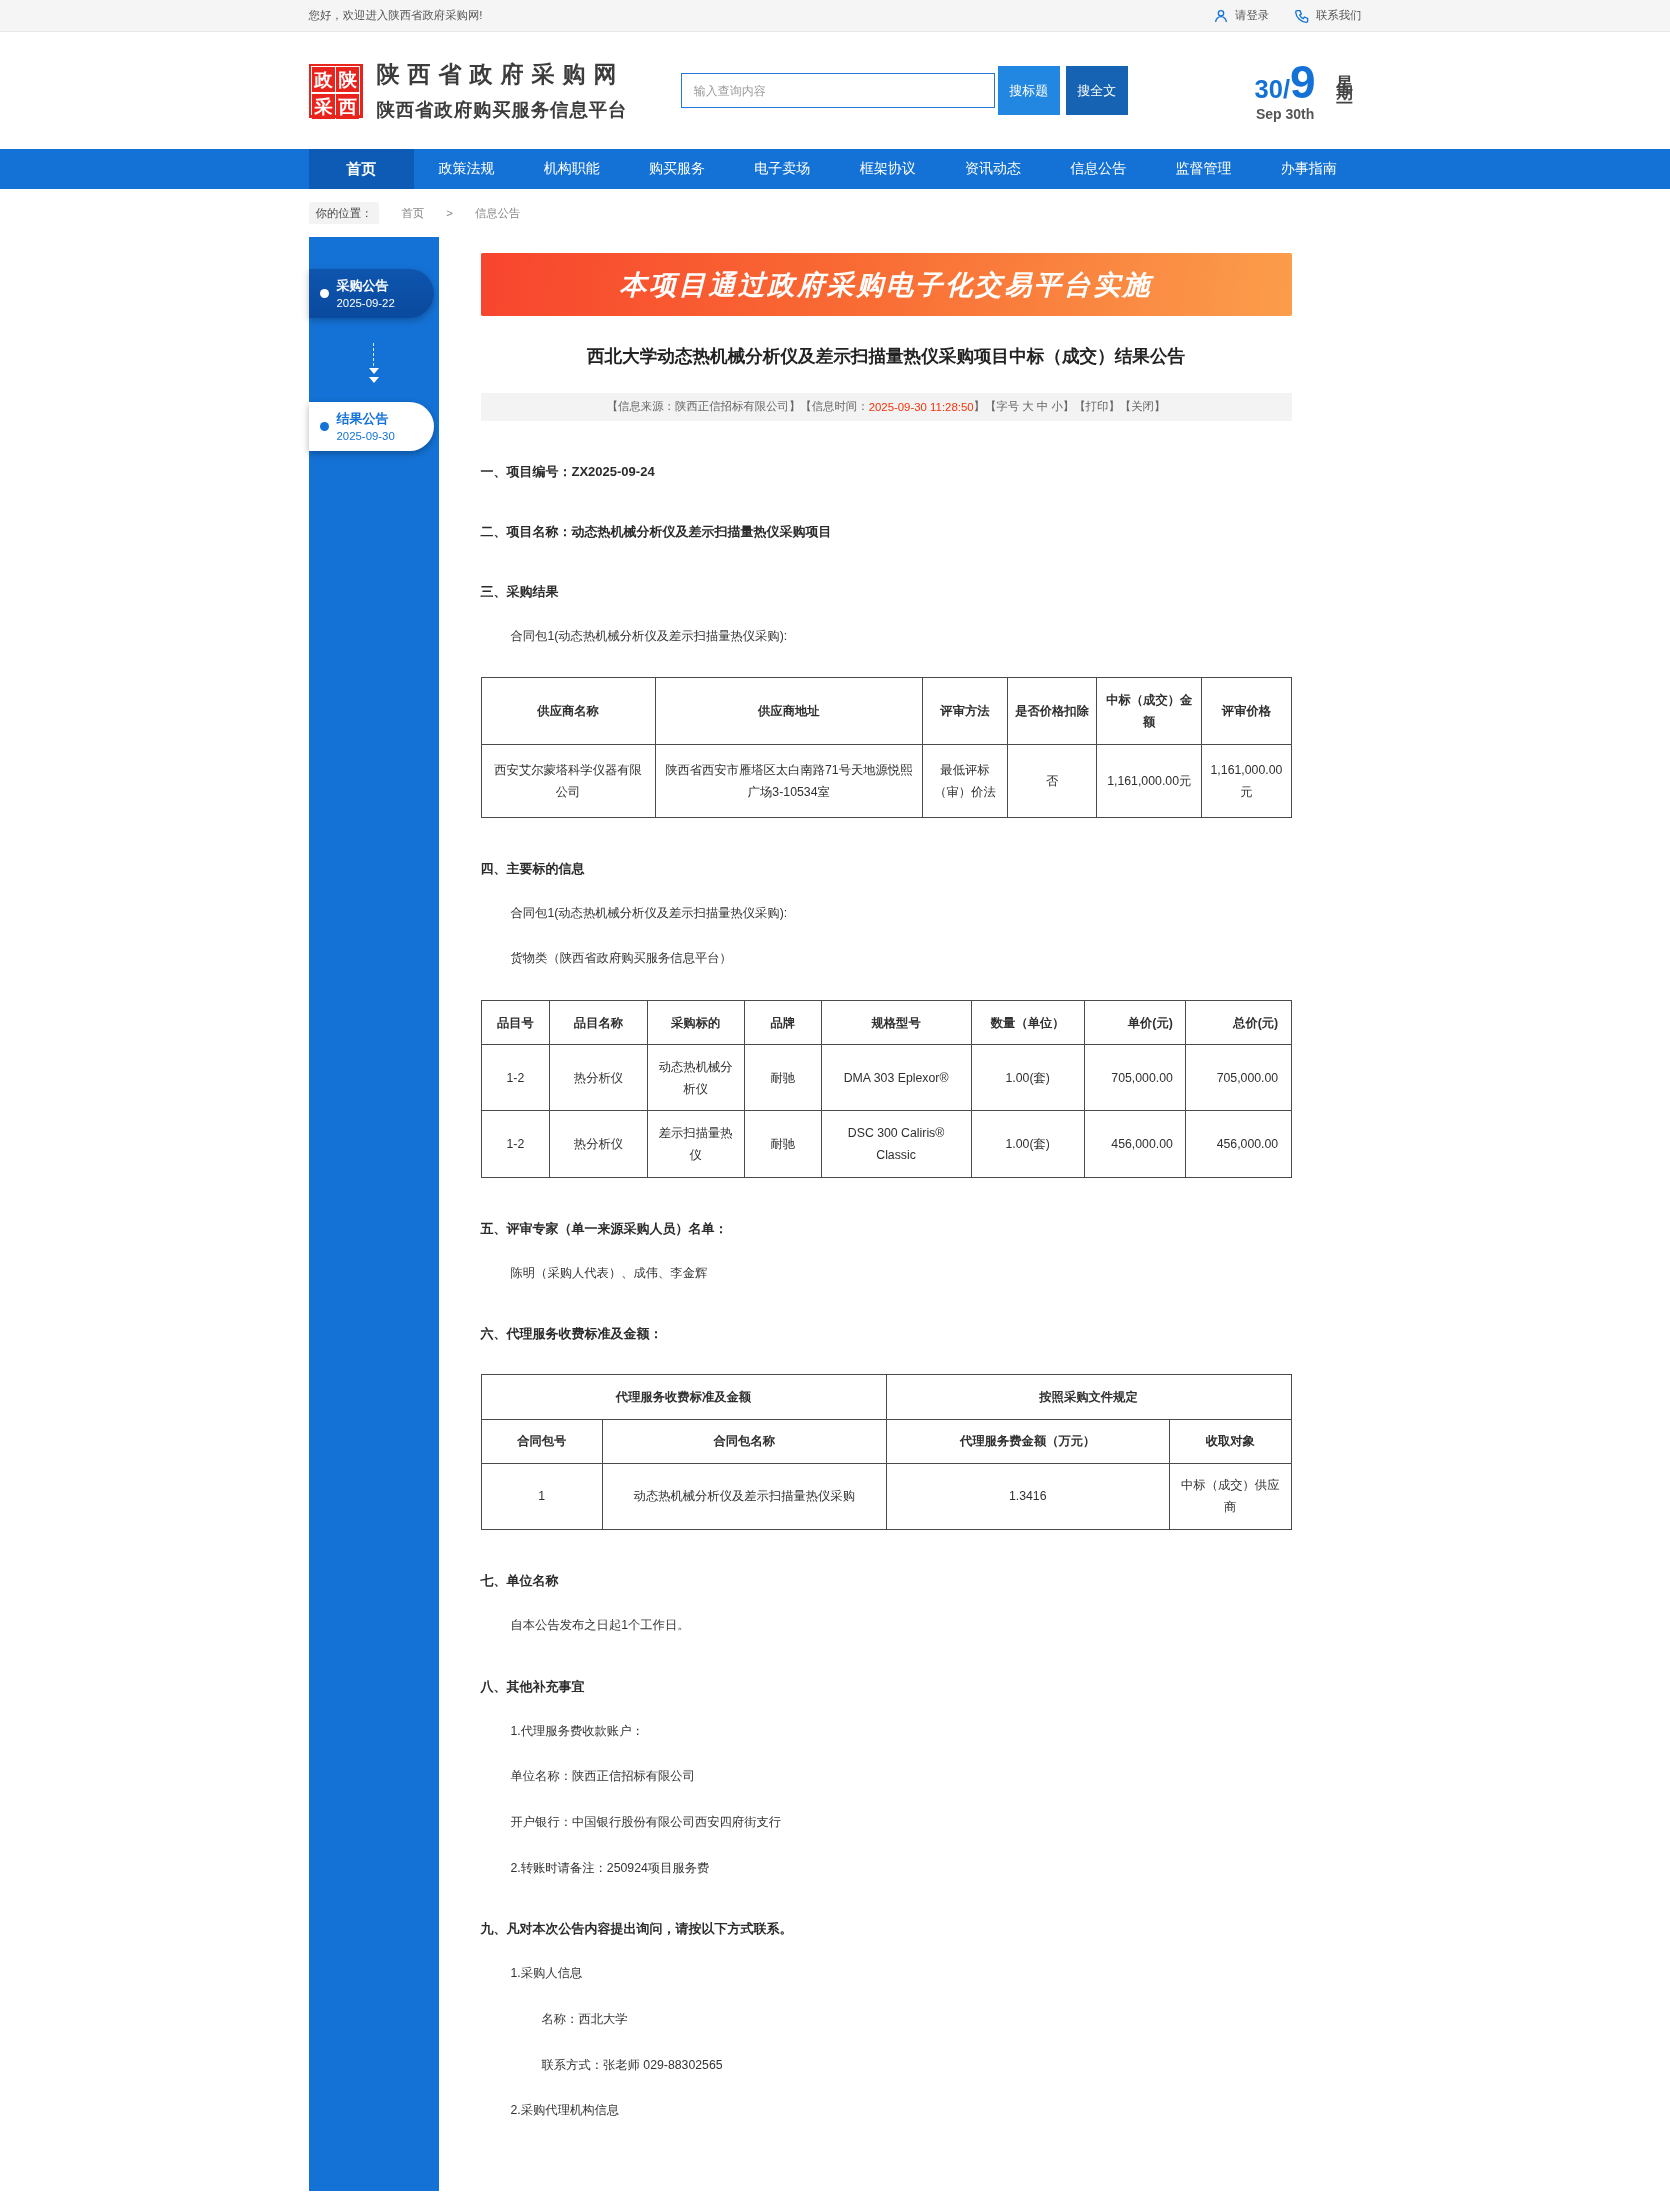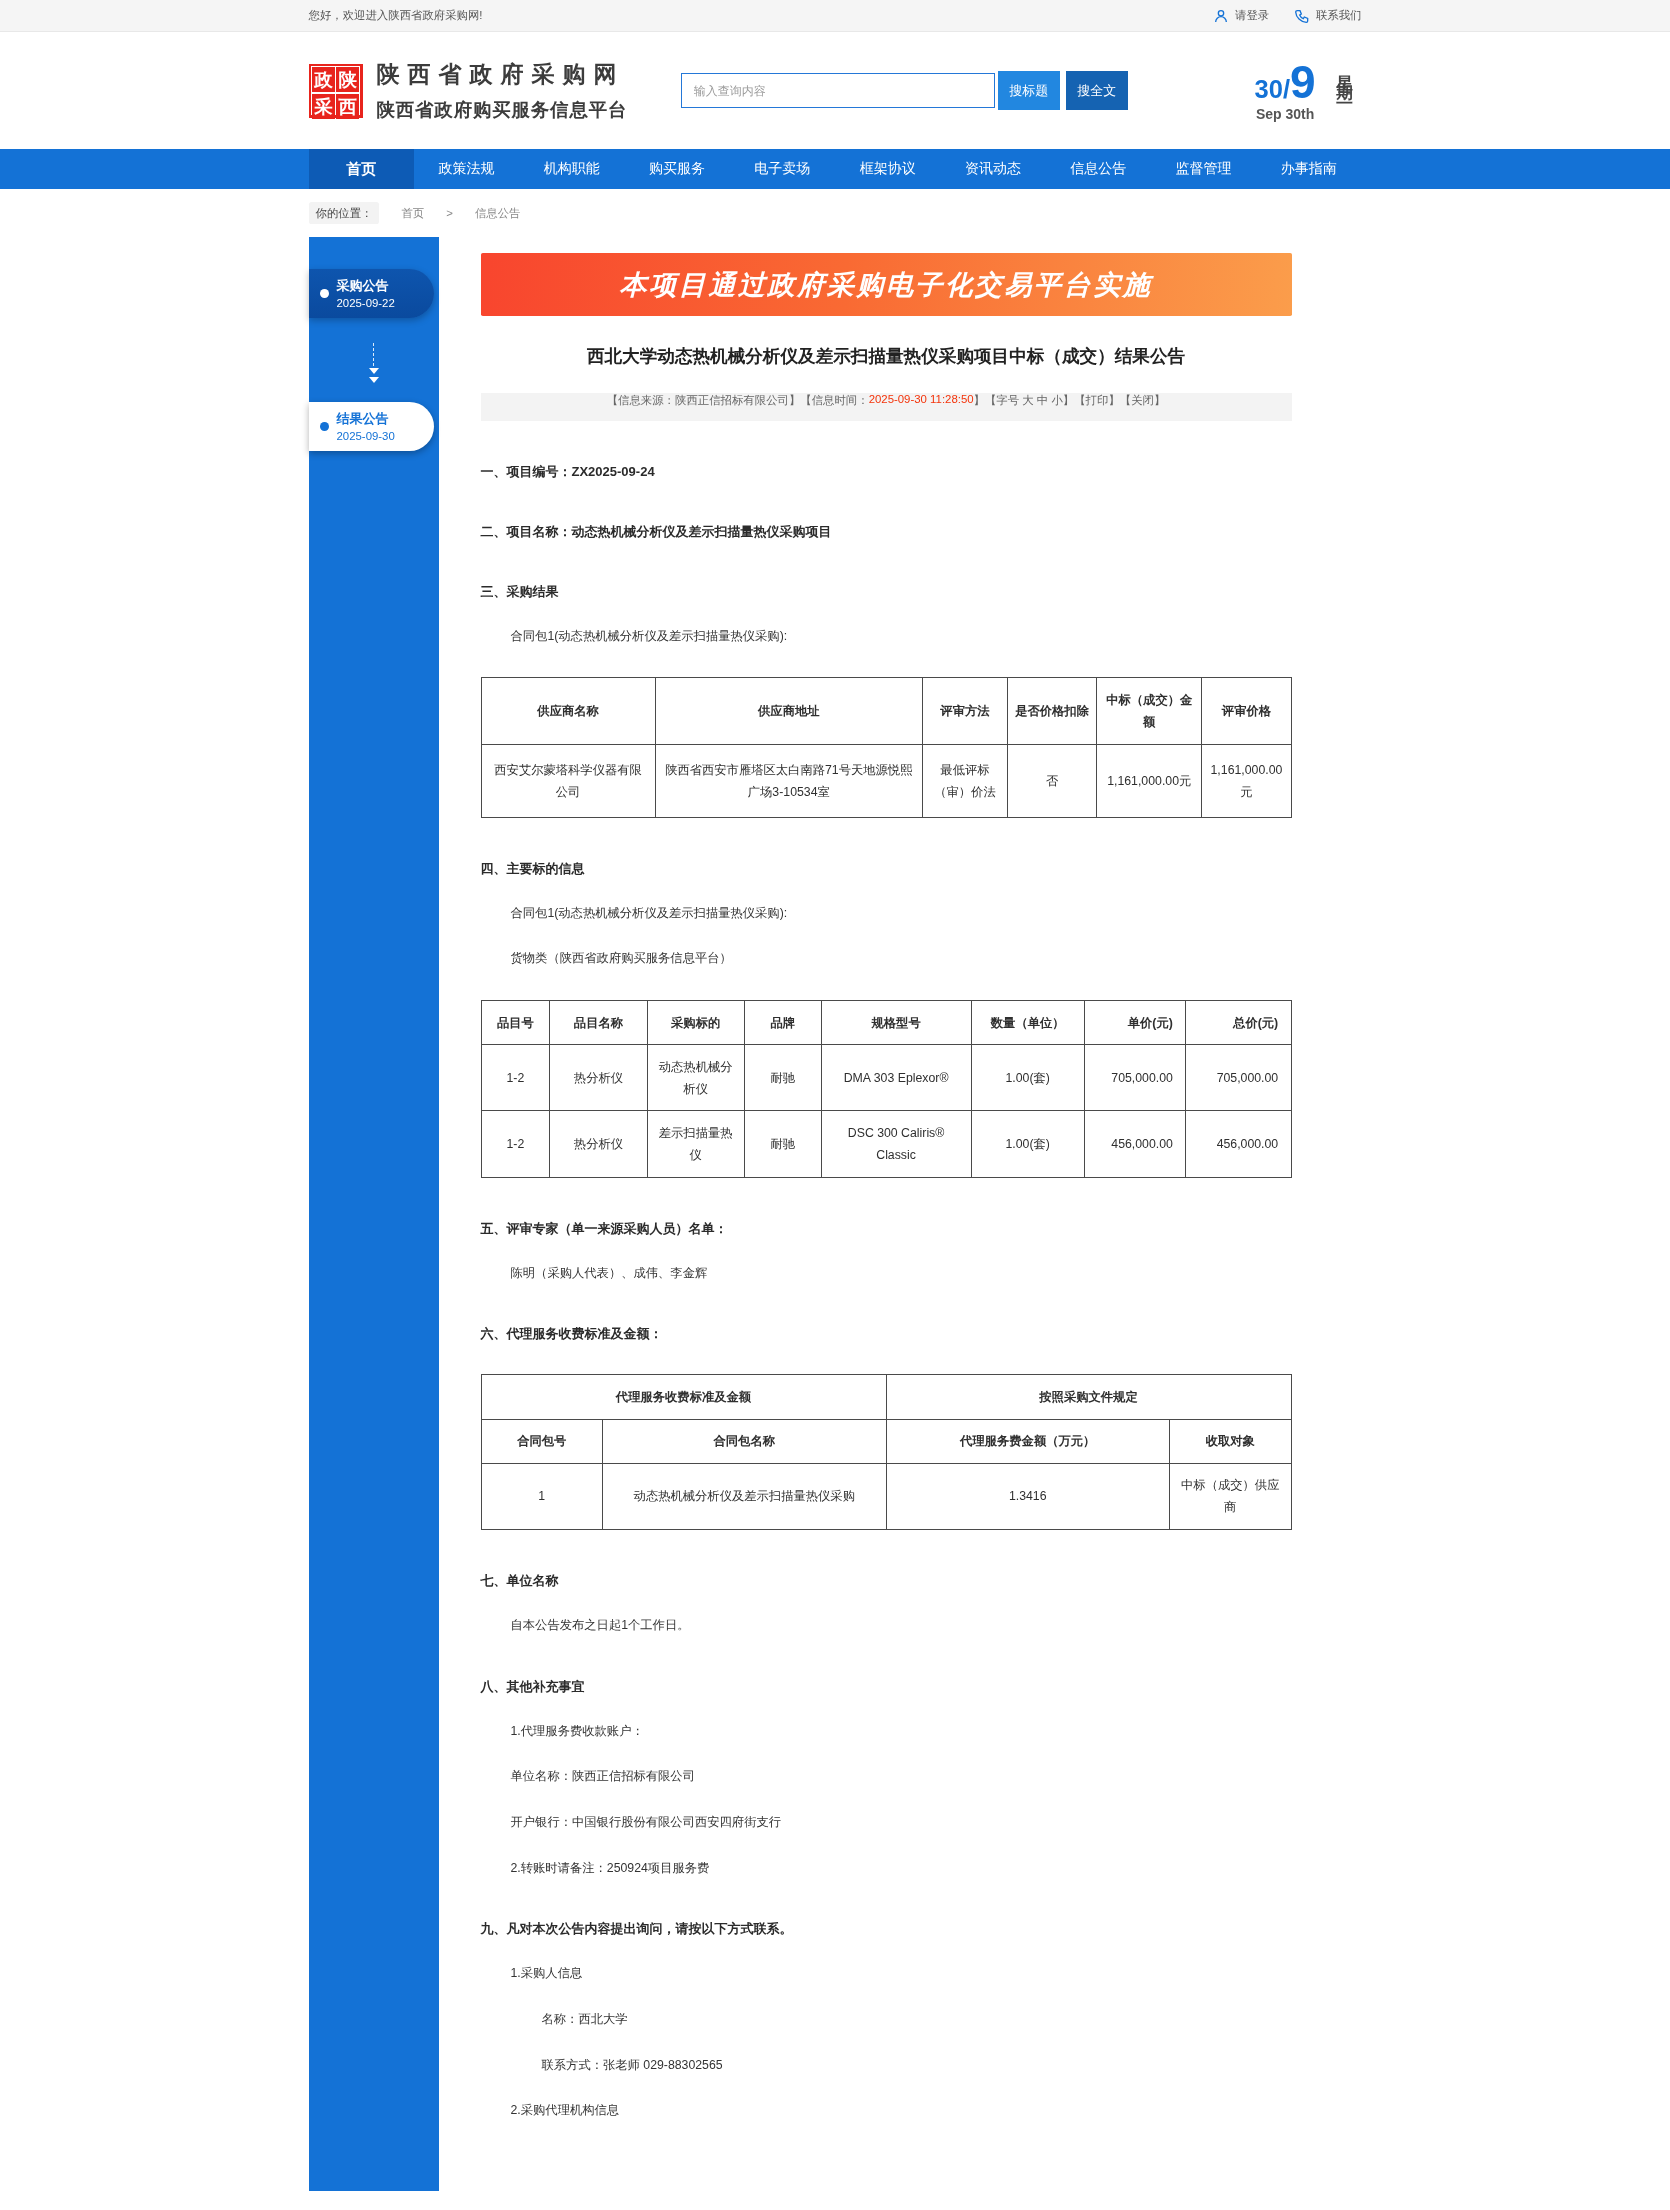--- a/index.html
+++ b/index.html
@@ -23,21 +23,21 @@
   .header .inner { height: 100%; display: flex; align-items: center; }
   .logo-seal { width: 54px; height: 54px; background: #e8241d; padding: 2.6px; flex-shrink: 0; }
   .seal-grid { width: 100%; height: 100%; border: 1.8px solid #fff; background: #fff; display: grid; grid-template-columns: 1fr 1fr; grid-template-rows: 1fr 1fr; gap: 1.8px; }
   .seal-grid span { background: #e8241d; color: #fff; display: flex; align-items: center; justify-content: center; font-size: 18.4px; font-weight: bold; font-family: "Liberation Serif", "DejaVu Serif", serif; }
   .site-titles { margin-left: 14px; }
   .site-title { font-size: 23px; font-weight: bold; color: #3c3c3c; letter-spacing: 8px; }
   .site-subtitle { font-size: 18.4px; font-weight: bold; color: #3c3c3c; margin-top: 6.1px; letter-spacing: 0.9px; }
   .search-area { margin-left: 54px; display: flex; align-items: center; }
   .search-input { width: 314px; height: 35px; border: 1.8px solid #2478d8; padding: 0 11.4px; font-size: 12px; color: #333; outline: none; }
   .search-input::placeholder { color: #9a9a9a; }
-  .btn-search { height: 39px; padding: 0 11.4px; border: none; color: #fff; font-size: 13px; cursor: pointer; font-family: inherit; text-align: center; }
+  .btn-search { height: 49px; padding: 0 11.4px; border: none; color: #fff; font-size: 13px; cursor: pointer; font-family: inherit; text-align: center; }
   .btn-title { background: #2287e0; margin-left: 2.6px; }
   .btn-full { background: #1563b2; margin-left: 6.1px; }
   .date-area { margin-left: auto; display: flex; align-items: flex-start; padding-right: 5.3px; }
   .date-left { text-align: center; }
   .date-nums { color: #1472d6; font-weight: bold; display: flex; align-items: baseline; justify-content: center; }
   .d-day { font-size: 25.5px; }
   .d-month { font-size: 46px; line-height: 1; }
   .date-en { font-size: 14px; font-weight: bold; color: #555; margin-top: 1.8px; }
   .weekday { writing-mode: vertical-rl; font-size: 16.7px; font-weight: bold; color: #444; letter-spacing: 8.8px; margin-left: 17.6px; padding-top: 3.5px; }
 
@@ -64,21 +64,21 @@
   .pill-white .pill-dot { background: #1472d6; }
   .pill-label { font-size: 13px; font-weight: bold; line-height: 1.2; }
   .pill-date { font-size: 11.4px; margin-top: 3.5px; }
   .arrow-block { margin: 24.6px 0 19.3px; display: flex; flex-direction: column; align-items: center; }
   .arrow-dash { height: 23px; border-left: 1.8px dashed rgba(255,255,255,.85); }
   .arrow-tri { width: 0; height: 0; border-left: 5.3px solid transparent; border-right: 5.3px solid transparent; border-top: 6.1px solid #fff; margin-top: 2.6px; }
 
   .content { flex: 1; background: #fff; padding: 16px 70px 70px 42px; }
   .banner { height: 63px; background: linear-gradient(95deg, #f8452e 0%, #f96a33 45%, #fb9d4b 100%); display: flex; align-items: center; justify-content: center; color: #fff; font-size: 27px; font-weight: bold; font-style: italic; letter-spacing: 2.6px; border-radius: 1.8px; }
   .article-title { margin-top: 28px; text-align: center; font-size: 17.6px; font-weight: bold; color: #222; }
-  .meta-bar { margin-top: 24.6px; background: #f3f3f3; height: 28px; display: flex; justify-content: center; font-size: 11.4px; color: #666; }
+  .meta-bar { margin-top: 24.6px; background: #f3f3f3; height: 28px; display: flex; align-items: center; justify-content: center; font-size: 11.4px; color: #666; }
   .meta-bar .seg { cursor: default; }
   .meta-bar .clickable { cursor: pointer; }
   .meta-time { color: #f4340b; }
 
   .sec-title { font-weight: bold; margin-top: 42px; font-size: 13px; color: #2b2b2b; }
   .para { margin-top: 26px; font-size: 12.3px; color: #333; line-height: 1.6; }
   .indent-a { padding-left: 30px; }
   .indent-b { padding-left: 61px; }
 
   table { width: 100%; border-collapse: collapse; margin-top: 31px; font-size: 12.3px; }

